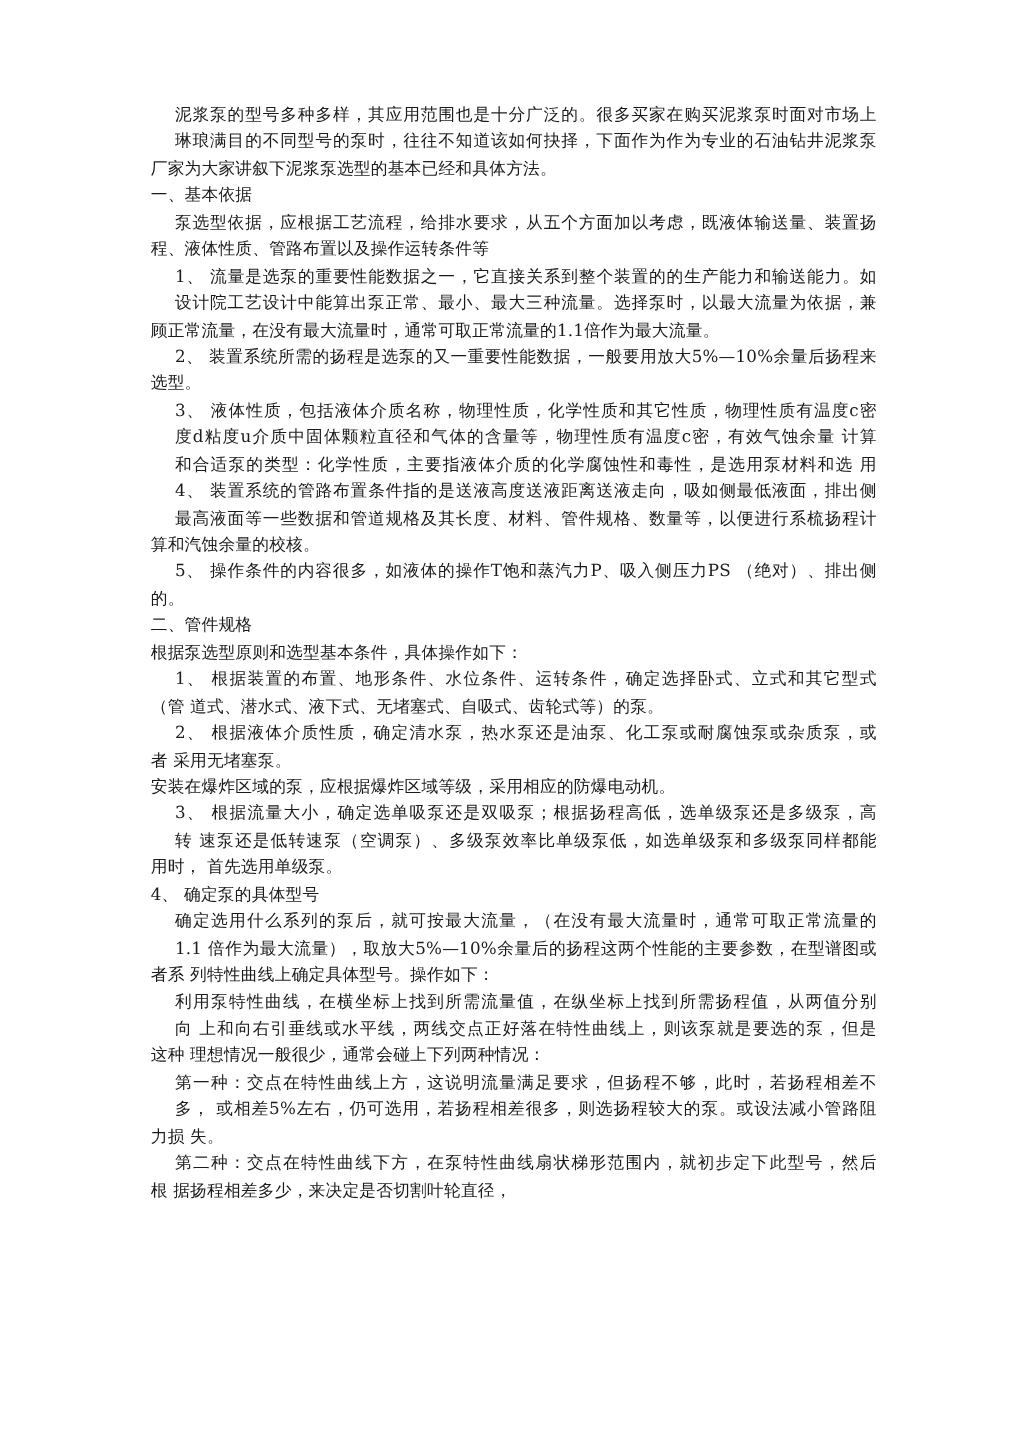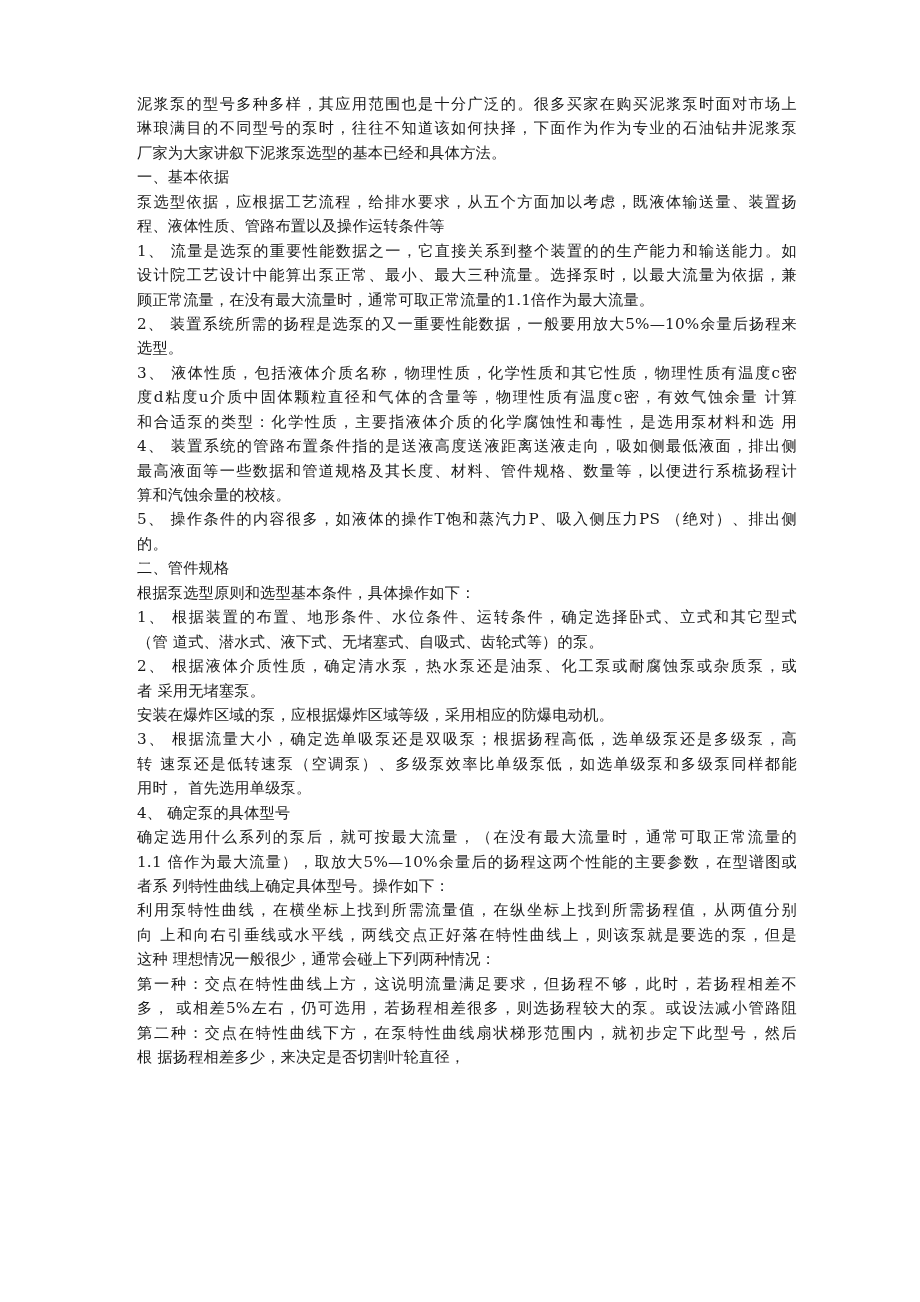--- a/index.html
+++ b/index.html
@@ -3,21 +3,21 @@
 <meta charset="utf-8">
 <style>
   html, body { margin:0; padding:0; background:#ffffff; }
   body { width:920px; height:1302px; position:relative; overflow:hidden; }
   .page {
     position:absolute; left:137px; top:92px; width:660px;
     font-family: "DejaVu Serif", "Liberation Serif", serif;
     font-size:15.2px; line-height:24.45px; color:#1a1a1a;
   }
   .line { display:block; white-space:nowrap; height:24.45px; letter-spacing:0.2px; }
-  .just { text-align-last: justify; text-align: justify; white-space:normal; }
+  .just { text-align-last: justify; text-align: justify; white-space:normal;margin-left:22px; }
 </style>
 </head>
 <body>
 
 <div class="page">
   <span class="line just">泥浆泵的型号多种多样，其应用范围也是十分广泛的。很多买家在购买泥浆泵时面对市场上</span>
   <span class="line just">琳琅满目的不同型号的泵时，往往不知道该如何抉择，下面作为作为专业的石油钻井泥浆泵</span>
   <span class="line">厂家为大家讲叙下泥浆泵选型的基本已经和具体方法。</span>
   <span class="line">一、基本依据</span>
   <span class="line just">泵选型依据，应根据工艺流程，给排水要求，从五个方面加以考虑，既液体输送量、装置扬</span>
@@ -47,15 +47,16 @@
   <span class="line">用时，  首先选用单级泵。</span>
   <span class="line">4、   确定泵的具体型号</span>
   <span class="line just">确定选用什么系列的泵后，就可按最大流量，（在没有最大流量时，通常可取正常流量的</span>
   <span class="line just">1.1 倍作为最大流量），取放大5%—10%余量后的扬程这两个性能的主要参数，在型谱图或</span>
   <span class="line">者系 列特性曲线上确定具体型号。操作如下：</span>
   <span class="line just">利用泵特性曲线，在横坐标上找到所需流量值，在纵坐标上找到所需扬程值，从两值分别</span>
   <span class="line just">向 上和向右引垂线或水平线，两线交点正好落在特性曲线上，则该泵就是要选的泵，但是</span>
   <span class="line">这种 理想情况一般很少，通常会碰上下列两种情况：</span>
   <span class="line just">第一种：交点在特性曲线上方，这说明流量满足要求，但扬程不够，此时，若扬程相差不</span>
   <span class="line just">多，  或相差5%左右，仍可选用，若扬程相差很多，则选扬程较大的泵。或设法减小管路阻</span>
+  <span class="line">力损 失。</span>
   <span class="line just">第二种：交点在特性曲线下方，在泵特性曲线扇状梯形范围内，就初步定下此型号，然后</span>
   <span class="line">根 据扬程相差多少，来决定是否切割叶轮直径，</span>
 </div>
 
 </body></html>

